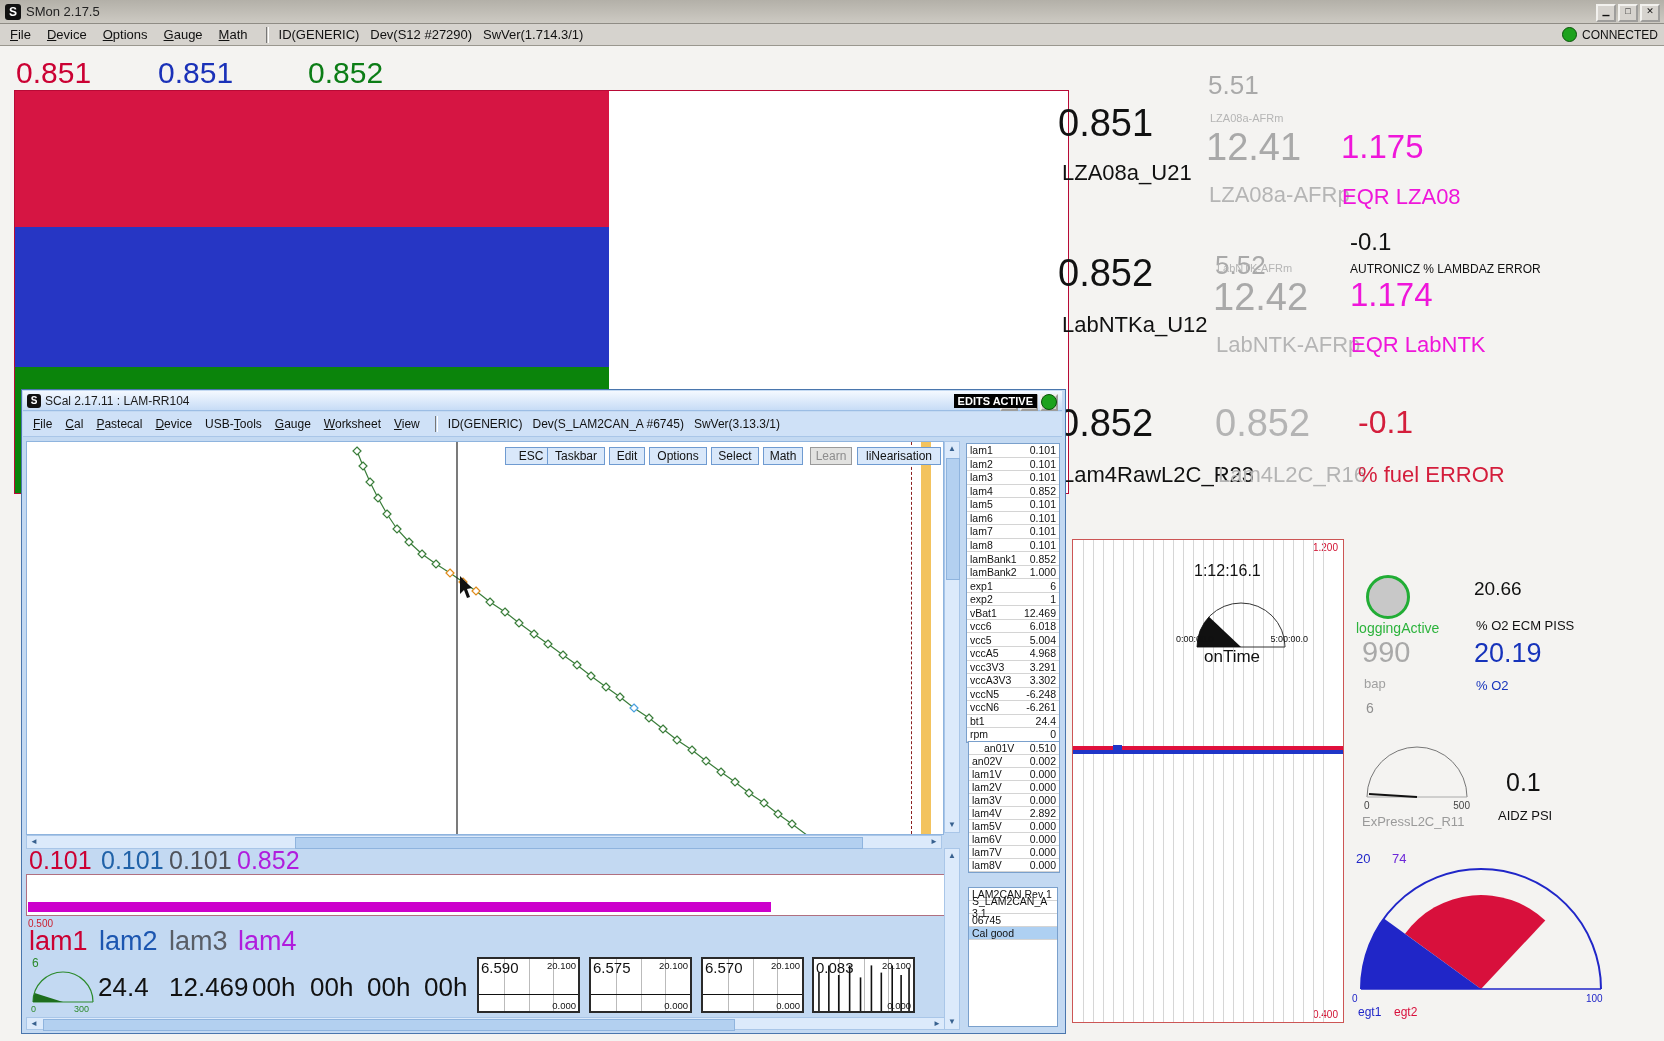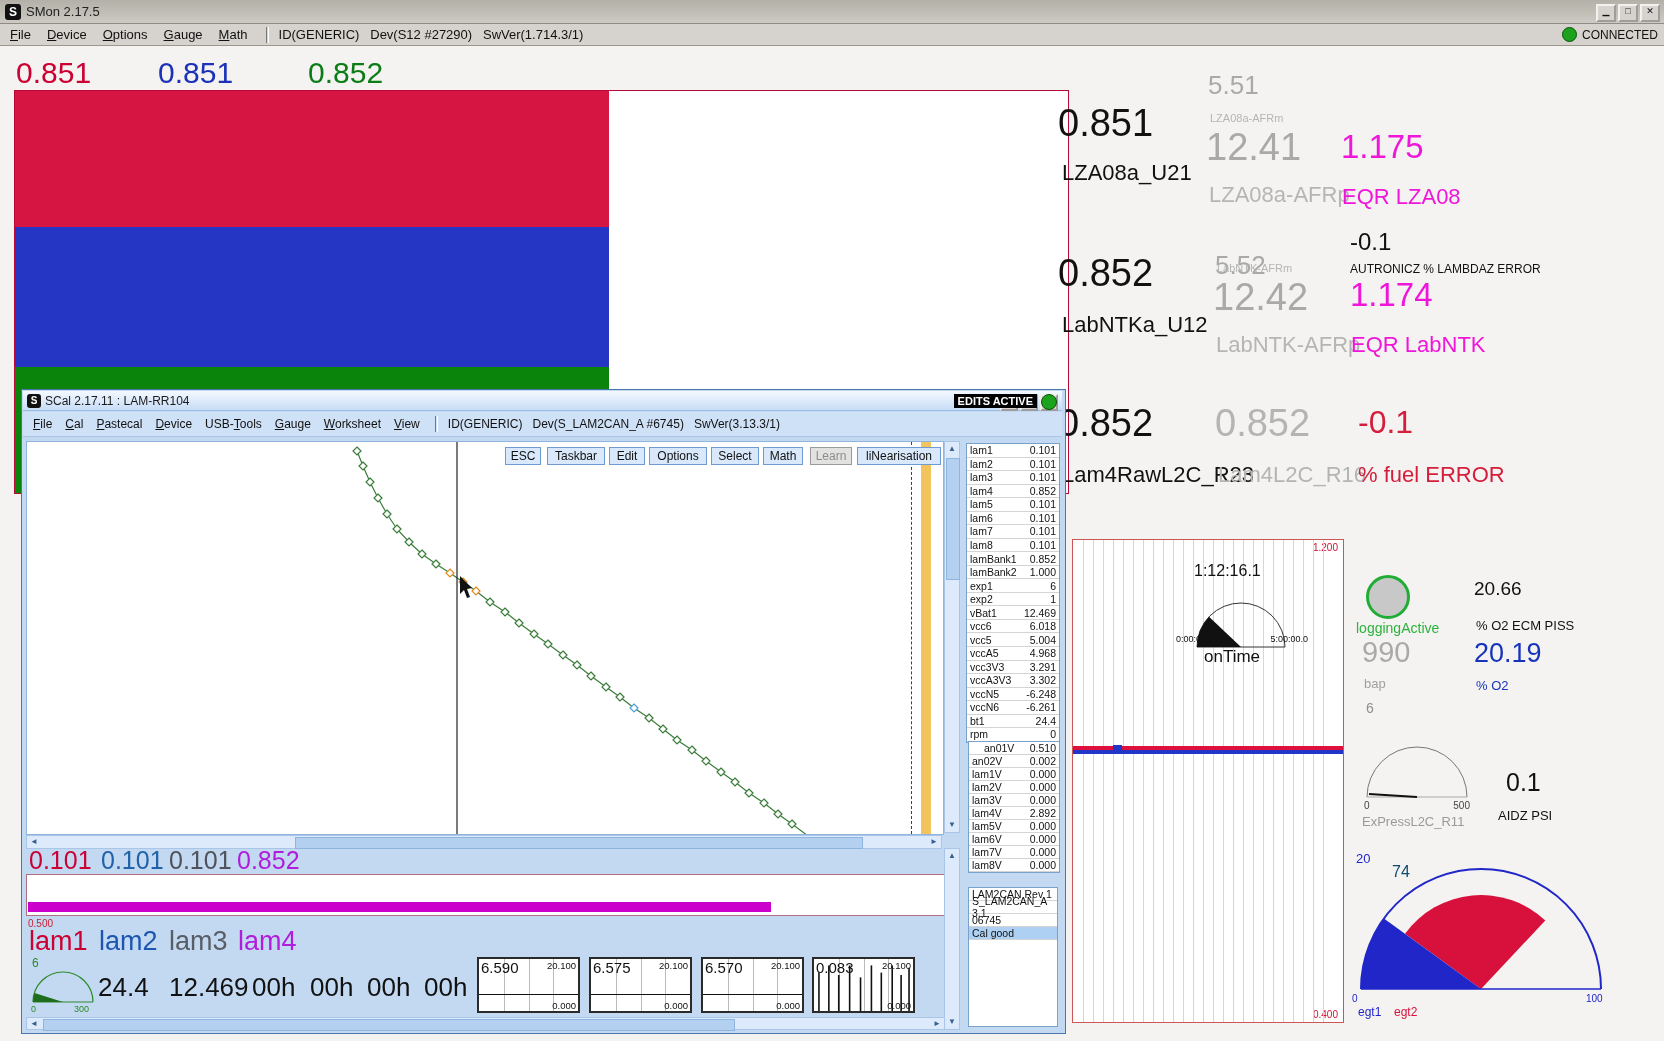--- a/index.html
+++ b/index.html
@@ -205,21 +205,21 @@
           <path d="M708,336 L712,340 L708,344 L704,340 Z" fill="#fff" stroke="#3a7d3a" stroke-width="1.2"></path>
           <path d="M722,347 L726,351 L722,355 L718,351 Z" fill="#fff" stroke="#3a7d3a" stroke-width="1.2"></path>
           <path d="M737,357 L741,361 L737,365 L733,361 Z" fill="#fff" stroke="#3a7d3a" stroke-width="1.2"></path>
           <path d="M751,368 L755,372 L751,376 L747,372 Z" fill="#fff" stroke="#3a7d3a" stroke-width="1.2"></path>
           <path d="M765,378 L769,382 L765,386 L761,382 Z" fill="#fff" stroke="#3a7d3a" stroke-width="1.2"></path>
           <polygon points="433,134 433,152 437,148 440,156 443,155 440,147 445,146" fill="#111"></polygon>
         </svg>
       <div class="abs dashline"></div>
       <div class="abs yellowband"></div>
       <div id="scal-toolbar">
-          <div class="tb-btn" style="left: 478px; width: 36px;">ESC</div>
+          <div class="tb-btn" style="left: 478px; width: 52px;">ESC</div>
           <div class="tb-btn" style="left: 520px; width: 58px;">Taskbar</div>
           <div class="tb-btn" style="left: 582px; width: 36px;">Edit</div>
           <div class="tb-btn" style="left: 622px; width: 58px;">Options</div>
           <div class="tb-btn" style="left: 684px; width: 48px;">Select</div>
           <div class="tb-btn" style="left: 736px; width: 40px;">Math</div>
           <div class="tb-btn disabled" style="left: 783px; width: 42px;">Learn</div>
           <div class="tb-btn" style="left: 830px; width: 84px;">liNearisation</div>
         </div>
     </div>
 
@@ -540,21 +540,21 @@
       <span>0</span>
       <span>500</span>
     </div>
     <div style="position:absolute;left:0px;top:72px;font-size:13px;color:#9a9a9a;">ExPressL2C_R11</div>
   </div>
   <div class="abs" style="left:1506px;top:768px;font-size:25px;">0.1</div>
   <div class="abs smalltxt" style="left:1498px;top:808px;">AIDZ PSI</div>
 
   <div class="abs" style="left:1350px;top:845px;width:264px;height:180px;">
     <span style="position:absolute;left:6px;top:6px;font-size:13px;color:#2026c8;">20</span>
-    <span style="position:absolute;left:42px;top:18px;font-size:16px;color:#0c4a6e;">74</span>
+    <span style="position:absolute;left:42px;top:6px;font-size:13px;color:#6d28d9;">74</span>
     <svg id="egt-svg" width="254" height="126" style="position:absolute;left:4px;top:22px;">
         <path d="M127,122 L51.0,66.7 A94,94 0 0 1 191.3,53.5 Z" fill="#d8103c"></path>
         <path d="M127,122 L7.0,122.0 A120,120 0 0 1 29.9,51.5 Z" fill="#2026c8"></path>
         <path d="M7,122 A120,120 0 0 1 247,122" fill="none" stroke="#2026c8" stroke-width="2"></path>
         <line x1="7" y1="122" x2="247" y2="122" stroke="#2026c8" stroke-width="1.5"></line>
       </svg>
     <span style="position:absolute;left:2px;top:148px;font-size:10px;color:#2026c8;">0</span>
     <span style="position:absolute;left:236px;top:148px;font-size:10px;color:#2026c8;">100</span>
     <span style="position:absolute;left:8px;top:160px;font-size:12px;color:#2026c8;">egt1</span>
     <span style="position:absolute;left:44px;top:160px;font-size:12px;color:#d8103c;">egt2</span>

